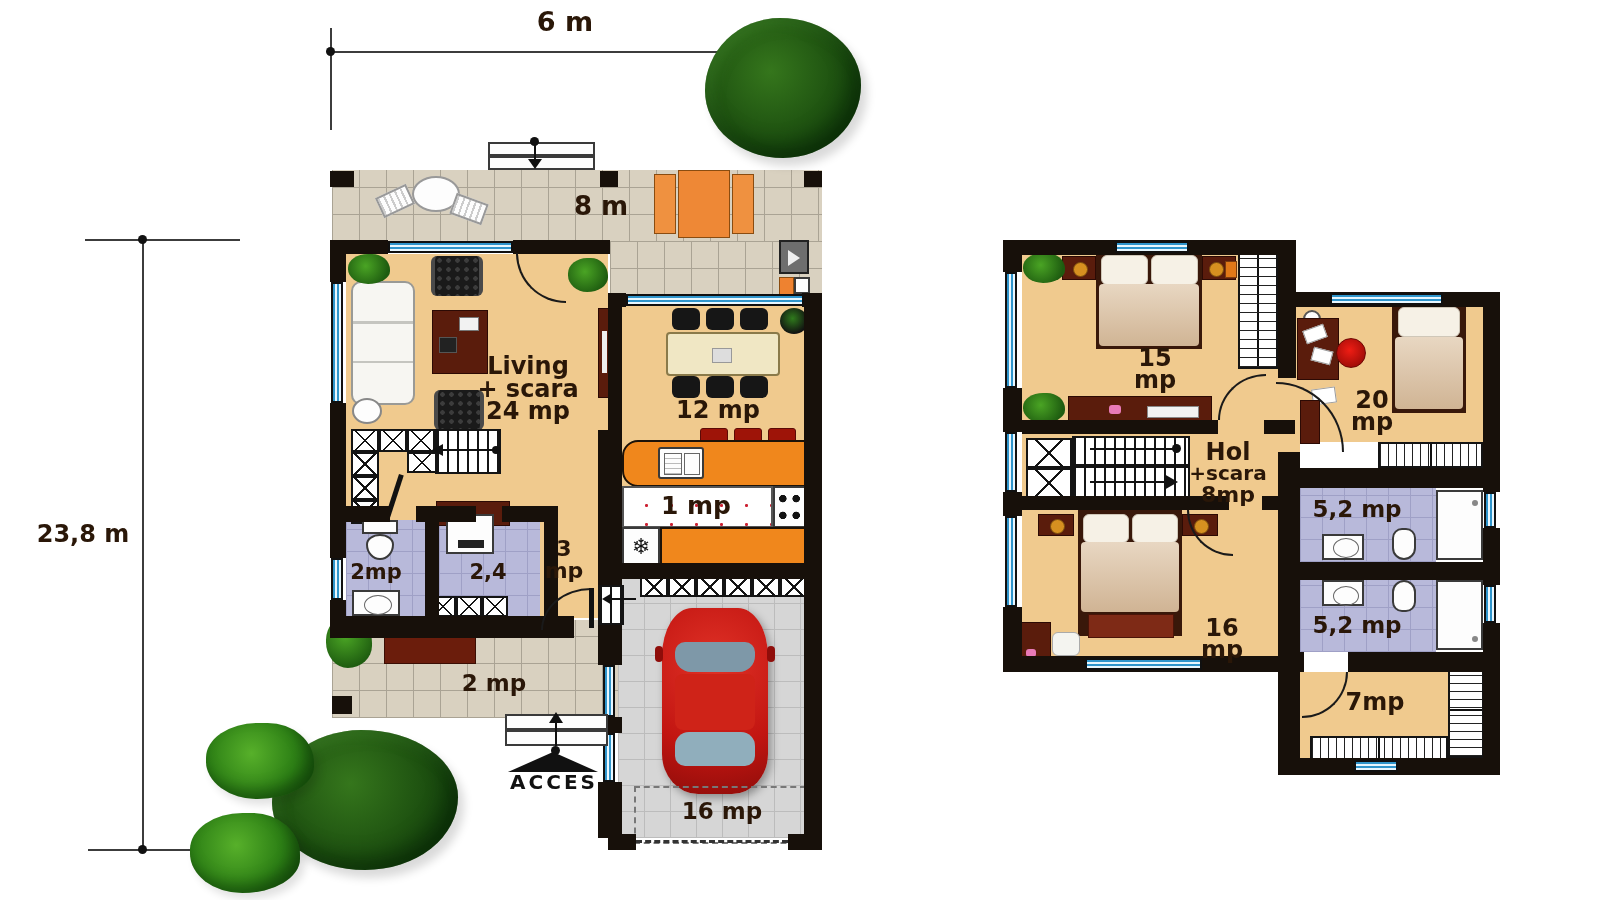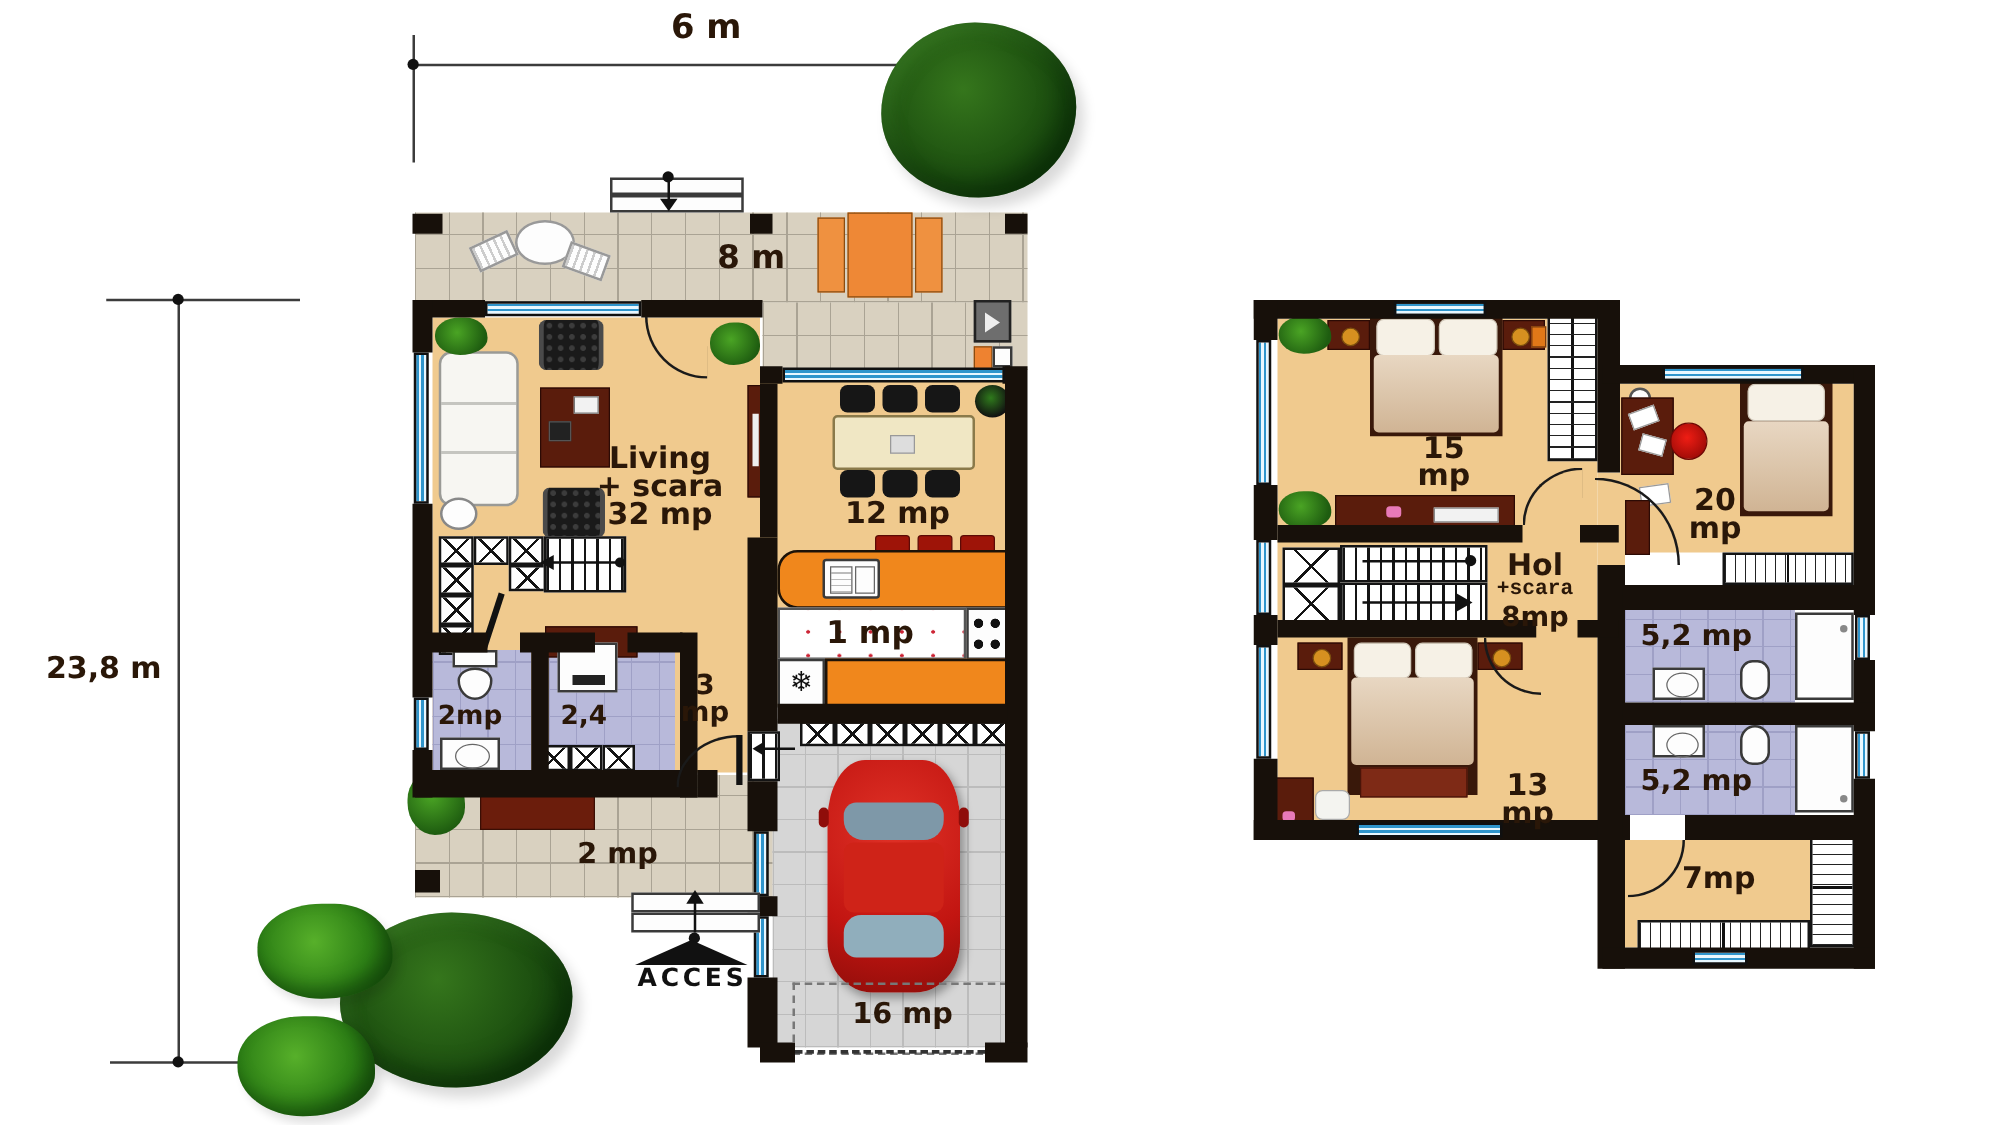--- a/index.html
+++ b/index.html
@@ -227,27 +227,27 @@
 
     <div class="white-fix" style="left:488px;top:142px;width:107px;height:14px;border-width:2px;"></div>
     <div class="white-fix" style="left:488px;top:156px;width:107px;height:14px;border-width:2px;"></div>
     <div class="dot" style="left:530px;top:137px;width:9px;height:9px;"></div>
     <div class="abs" style="left:534px;top:143px;width:2px;height:17px;background:#111;"></div>
     <div class="abs" style="left:528px;top:159px;width:0;height:0;border-top:10px solid #111;border-left:7px solid transparent;border-right:7px solid transparent;"></div>
 
     <div class="lbl" style="left:556px;top:193px;width:90px;font-size:26px;">8 m</div>
     <div class="lbl" style="left:468px;top:354px;width:120px;font-size:24px;">Living</div>
     <div class="lbl" style="left:468px;top:377px;width:120px;font-size:24px;">+ scara</div>
-    <div class="lbl" style="left:468px;top:399px;width:120px;font-size:24px;">32 mp</div>
+    <div class="lbl" style="left:468px;top:399px;width:120px;font-size:24px;">24 mp</div>
     <div class="lbl" style="left:672px;top:398px;width:92px;font-size:24px;">12 mp</div>
     <div class="lbl" style="left:656px;top:493px;width:80px;font-size:25px;">1 mp</div>
     <div class="lbl" style="left:546px;top:538px;width:36px;font-size:22px;">3</div>
     <div class="lbl" style="left:542px;top:560px;width:44px;font-size:22px;">mp</div>
     <div class="lbl" style="left:350px;top:562px;width:52px;font-size:21px;">2mp</div>
-    <div class="lbl" style="left:443px;top:562px;width:48px;font-size:21px;">2,4</div>
+    <div class="lbl" style="left:464px;top:562px;width:48px;font-size:21px;">2,4</div>
     <div class="lbl" style="left:456px;top:672px;width:76px;font-size:23px;">2 mp</div>
     <div class="lbl" style="left:678px;top:800px;width:88px;font-size:23px;">16 mp</div>
     <div class="lbl" style="left:508px;top:772px;width:92px;font-size:20px;letter-spacing:3px;color:#111;">ACCES</div>
   </div>
 
   <div>
 
     <div class="wood" style="left:1022px;top:255px;width:256px;height:403px;"></div>
     <div class="wood" style="left:1296px;top:307px;width:187px;height:135px;"></div>
     <div class="wood" style="left:1278px;top:378px;width:22px;height:74px;"></div>
@@ -368,25 +368,25 @@
     <div class="arc" style="left:1218px;top:374px;width:48px;height:46px;border-top-width:2px;border-left-width:2px;border-top-left-radius:100% 100%;"></div>
     <div class="arc" style="left:1276px;top:382px;width:68px;height:70px;border-top-width:2px;border-right-width:2px;border-top-right-radius:100% 100%;"></div>
     <div class="arc" style="left:1187px;top:510px;width:46px;height:46px;border-left-width:2px;border-bottom-width:2px;border-bottom-left-radius:100% 100%;"></div>
     <div class="arc" style="left:1302px;top:672px;width:46px;height:46px;border-right-width:2px;border-bottom-width:2px;border-bottom-right-radius:100% 100%;"></div>
 
     <div class="lbl" style="left:1125px;top:346px;width:60px;font-size:24px;">15</div>
     <div class="lbl" style="left:1125px;top:368px;width:60px;font-size:24px;">mp</div>
     <div class="lbl" style="left:1342px;top:388px;width:60px;font-size:24px;">20</div>
     <div class="lbl" style="left:1342px;top:410px;width:60px;font-size:24px;">mp</div>
     <div class="lbl" style="left:1193px;top:440px;width:70px;font-size:24px;">Hol</div>
-    <div class="lbl" style="left:1186px;top:463px;width:84px;font-size:17px;font-family:Liberation Mono, monospace;">+scara</div>
+    <div class="lbl" style="left:1186px;top:463px;width:84px;font-size:20px;">+scara</div>
     <div class="lbl" style="left:1196px;top:484px;width:64px;font-size:22px;">8mp</div>
     <div class="lbl" style="left:1307px;top:498px;width:100px;font-size:23px;">5,2 mp</div>
     <div class="lbl" style="left:1307px;top:614px;width:100px;font-size:23px;">5,2 mp</div>
-    <div class="lbl" style="left:1192px;top:616px;width:60px;font-size:24px;">13</div>
+    <div class="lbl" style="left:1192px;top:616px;width:60px;font-size:24px;">16</div>
     <div class="lbl" style="left:1192px;top:638px;width:60px;font-size:24px;">mp</div>
     <div class="lbl" style="left:1330px;top:690px;width:90px;font-size:24px;">7mp</div>
   </div>
 
   <div class="tree" style="left:705px;top:18px;width:156px;height:140px;"></div>
   <div class="tree" style="left:272px;top:730px;width:186px;height:140px;"></div>
   <div class="bush" style="left:206px;top:723px;width:108px;height:76px;"></div>
   <div class="bush" style="left:190px;top:813px;width:110px;height:80px;"></div>
 
 </div>

